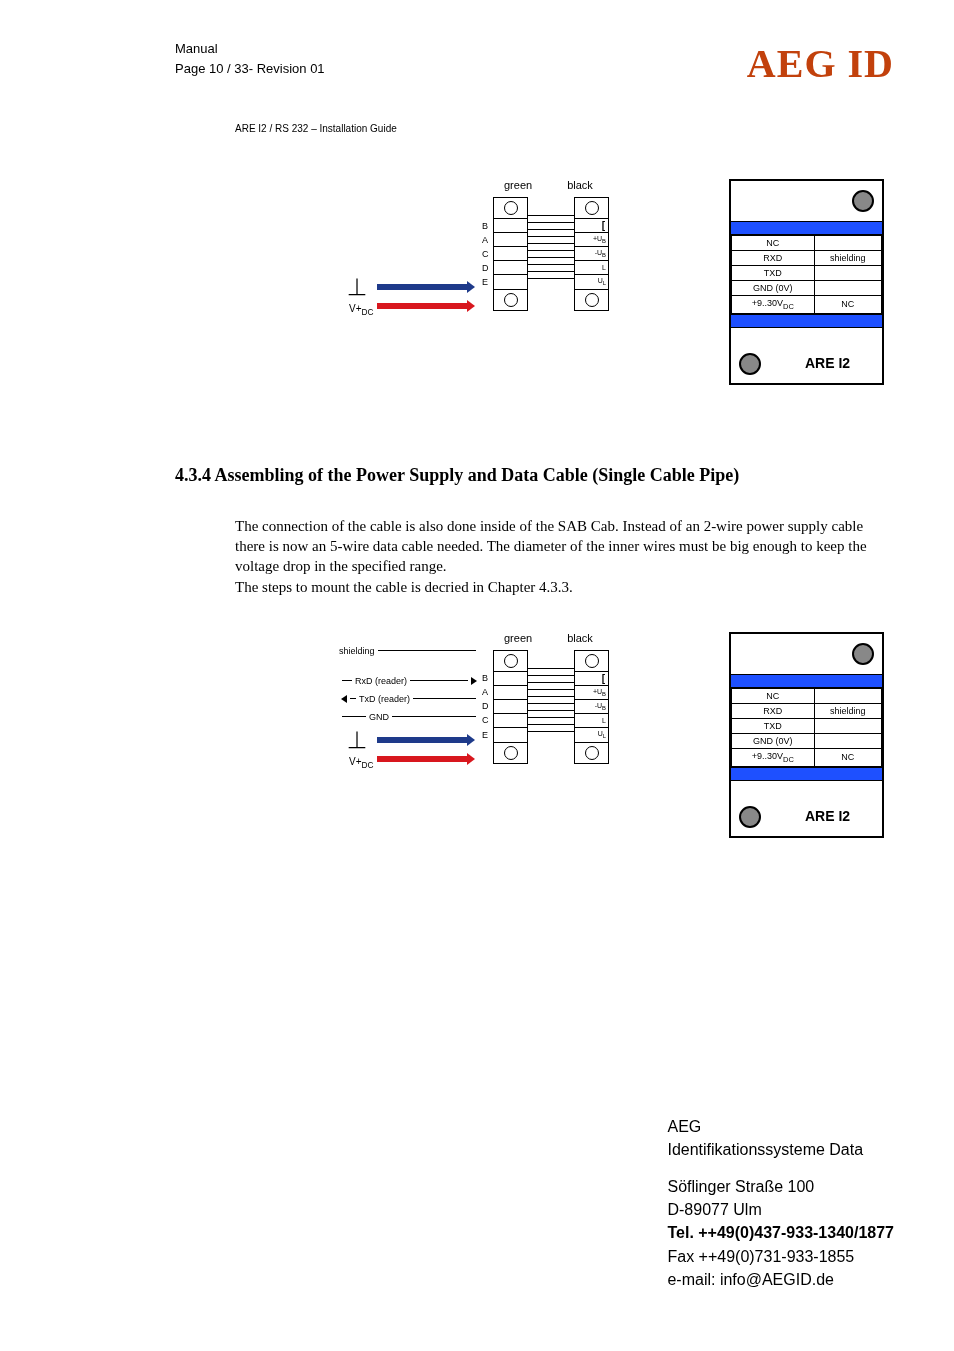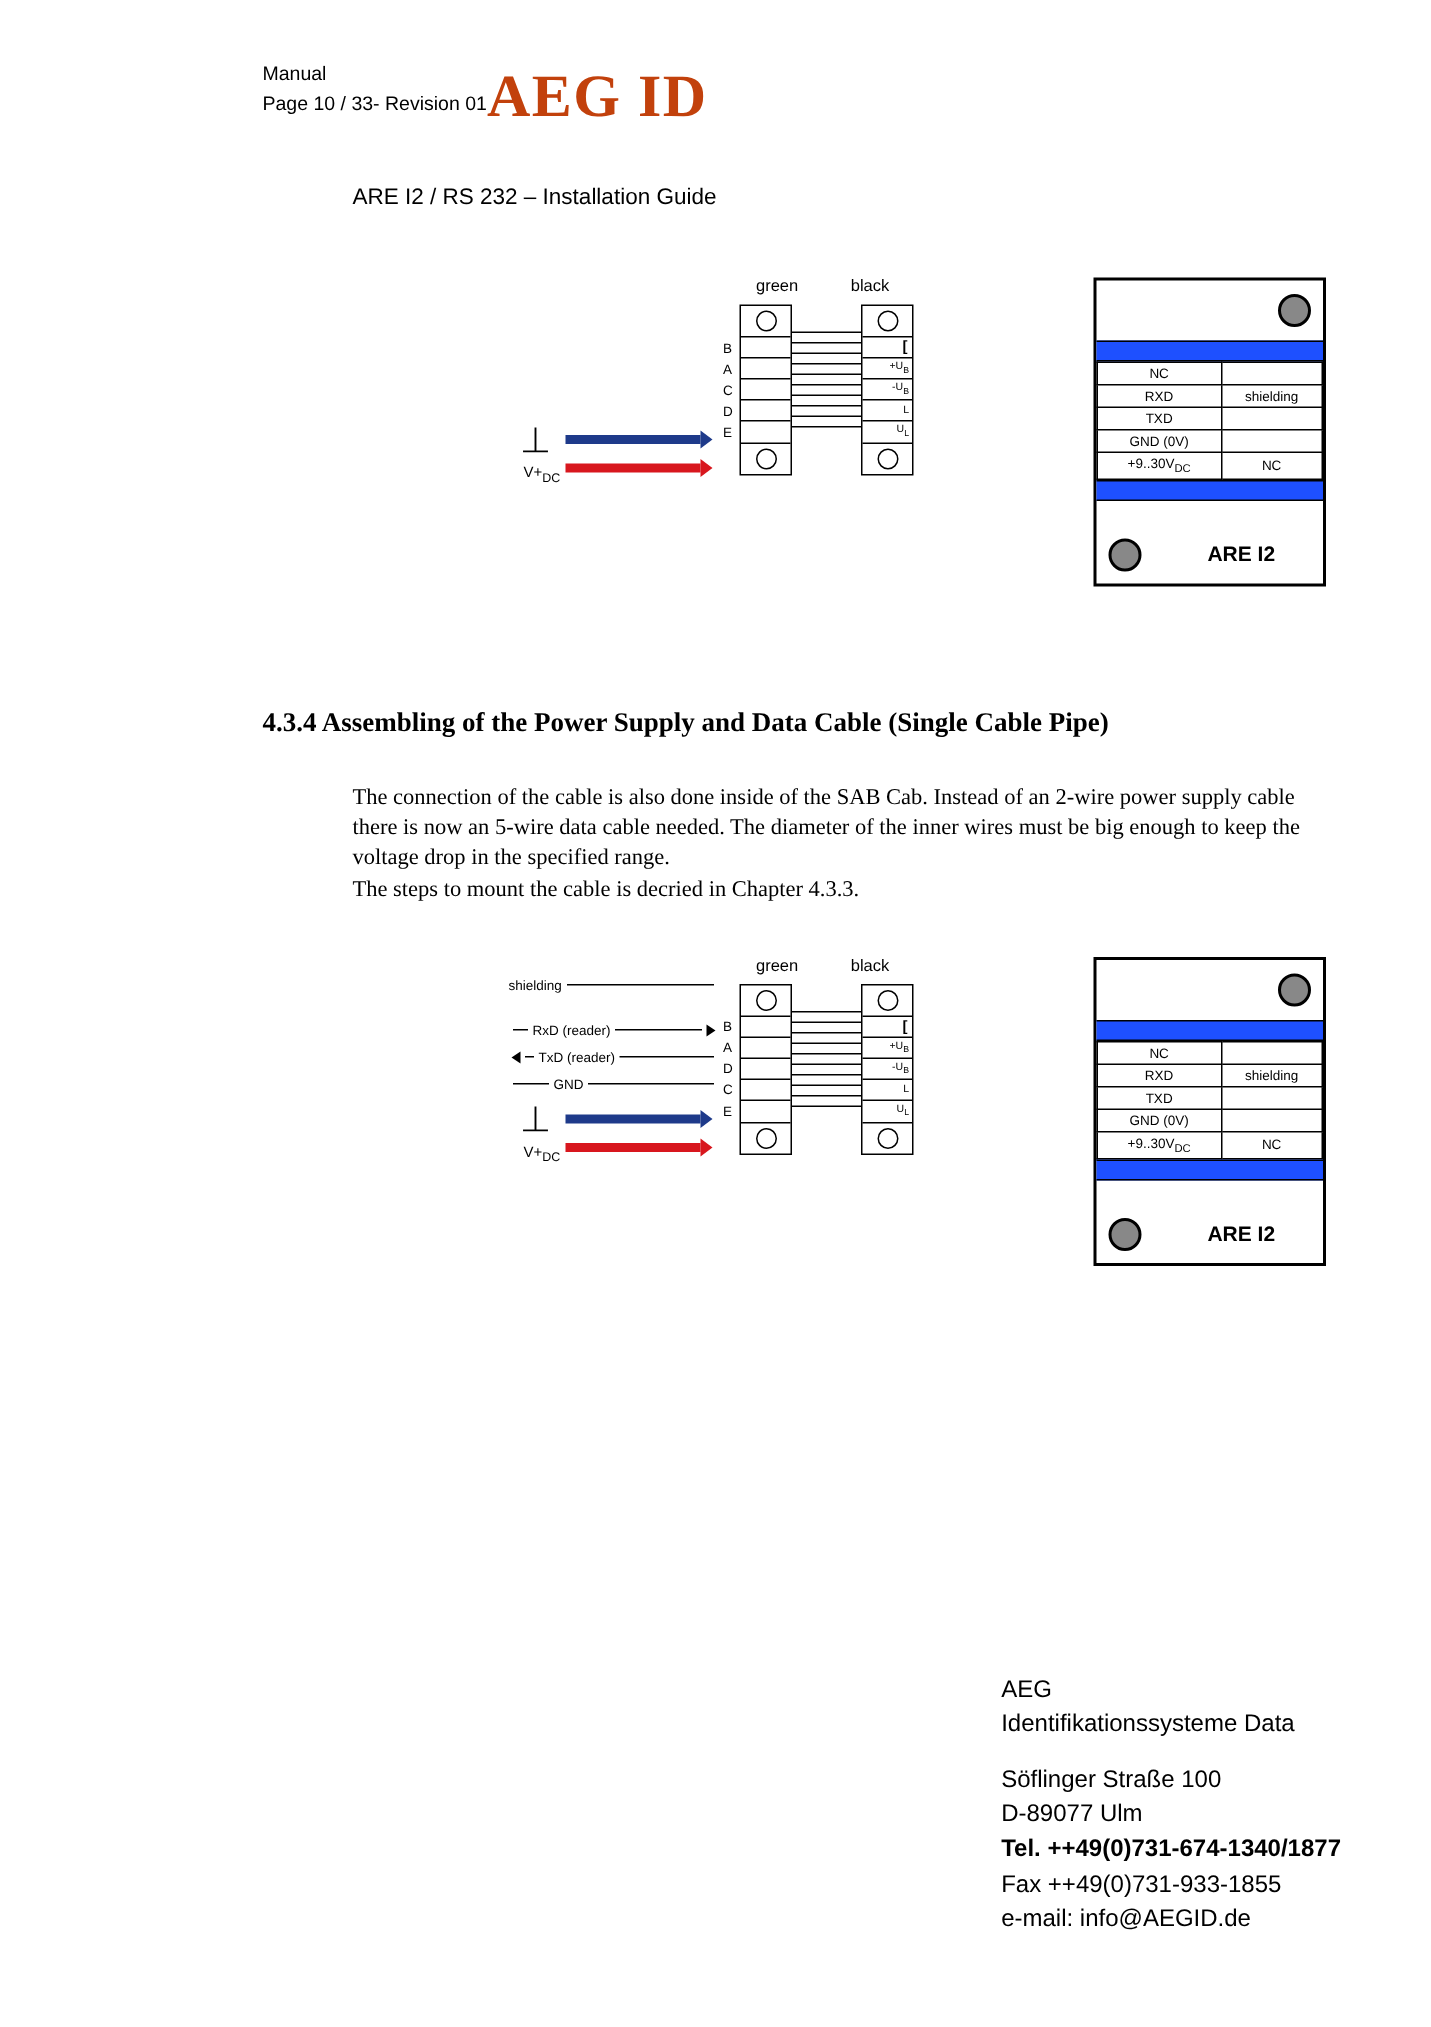--- a/index.html
+++ b/index.html
@@ -4,26 +4,26 @@
   <style>
     * { box-sizing: border-box; margin: 0; padding: 0; }
     body {
       width: 954px;
       height: 1351px;
       font-family: Arial, Helvetica, sans-serif;
       background: #fff;
       position: relative;
       padding: 40px 60px 40px 175px;
     }
-    .header-row { display: flex; align-items: flex-start; }
+    .header-row { display: flex; justify-content: space-between; align-items: flex-start; }
     .header-left { font-size: 13px; line-height: 1.4; }
     .header-left .page-line { margin-top: 2px; }
     .logo { display: flex; align-items: center; gap: 10px; }
     .logo-text { font-family: Georgia, 'Times New Roman', serif; font-weight: bold; font-size: 40px; color: #c2410c; letter-spacing: 1px; }
-    .subtitle { margin-top: 36px; font-size: 15px; margin-left: 60px; }
+    .subtitle { margin-top: 36px; font-size: 10px; margin-left: 60px; }
     .figure-row { display: flex; justify-content: flex-end; gap: 95px; margin-top: 45px; padding-right: 10px; }
     .wiring { position: relative; width: 295px; height: 170px; }
     .wire-labels-top { position: absolute; top: 0; left: 165px; display: flex; gap: 35px; font-size: 11px; }
     .connector { position: absolute; top: 18px; width: 35px; border: 1px solid #000; }
     .connector.left { left: 154px; }
     .connector.right { left: 235px; }
     .conn-hole { width: 14px; height: 14px; border: 1px solid #000; border-radius: 50%; margin: 3px auto; background: #fff; }
     .conn-pins { border-top: 1px solid #000; border-bottom: 1px solid #000; }
     .conn-pin { height: 14px; border-bottom: 1px solid #000; font-size: 8px; display: flex; align-items: center; justify-content: center; position: relative; }
     .conn-pin:last-child { border-bottom: none; }
@@ -304,16 +304,16 @@
   </div>
 </div>
 
 <div class="footer">
   <div class="co">
     <div>AEG</div>
     <div>Identifikationssysteme Data</div>
   </div>
   <div>Söflinger Straße 100</div>
   <div>D-89077 Ulm</div>
-  <div class="bold">Tel.   ++49(0)731-674-1340/1877</div>
+  <div class="bold">Tel.   ++49(0)437-933-1340/1877</div>
   <div>Fax  ++49(0)731-933-1855</div>
   <div>e-mail: info@AEGID.de</div>
 </div>
 
 </body></html>

